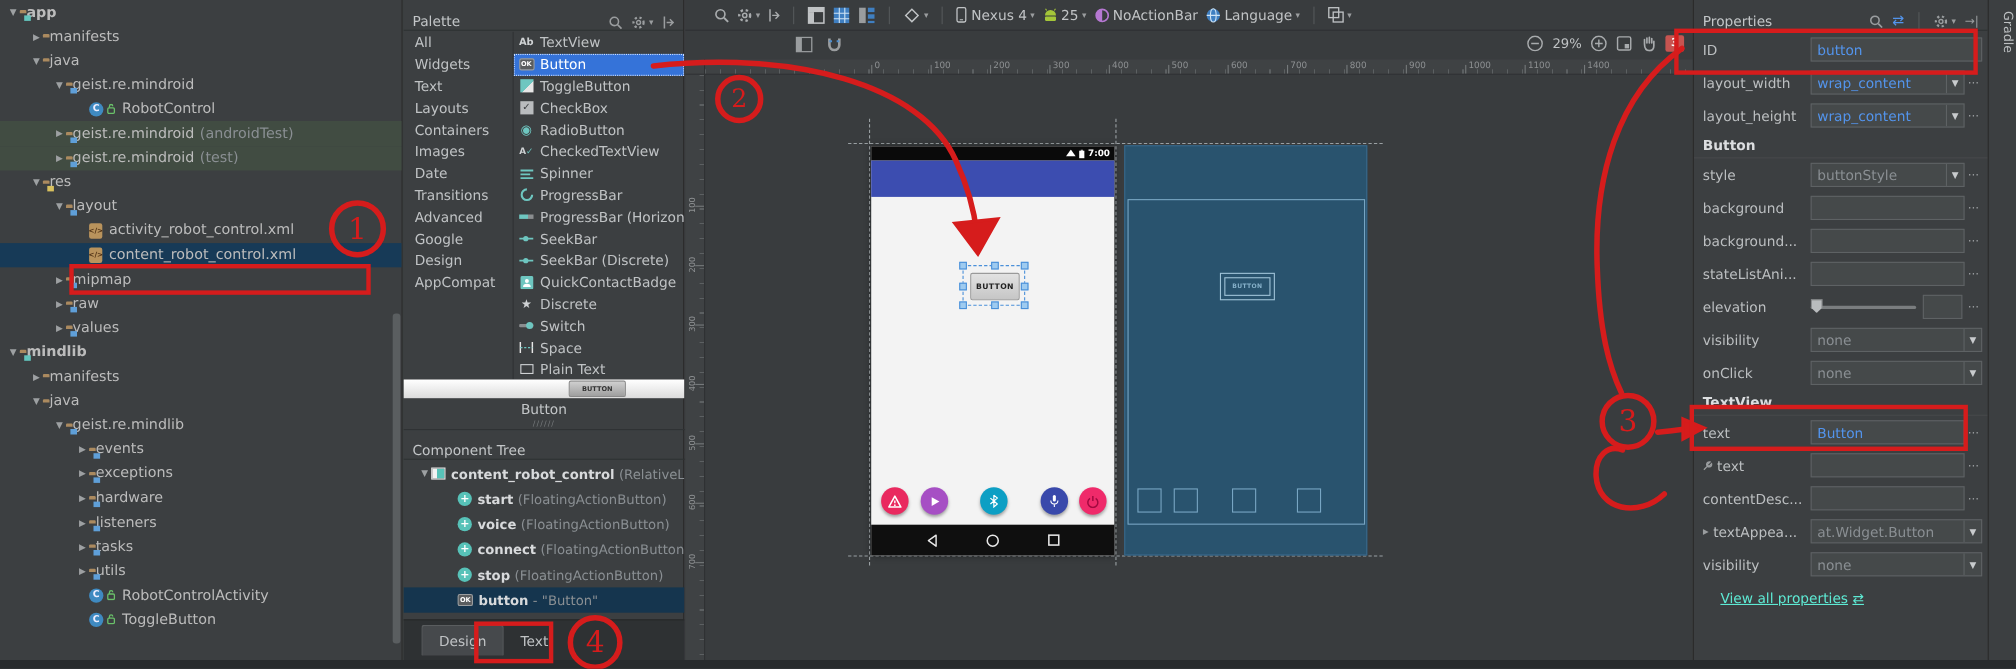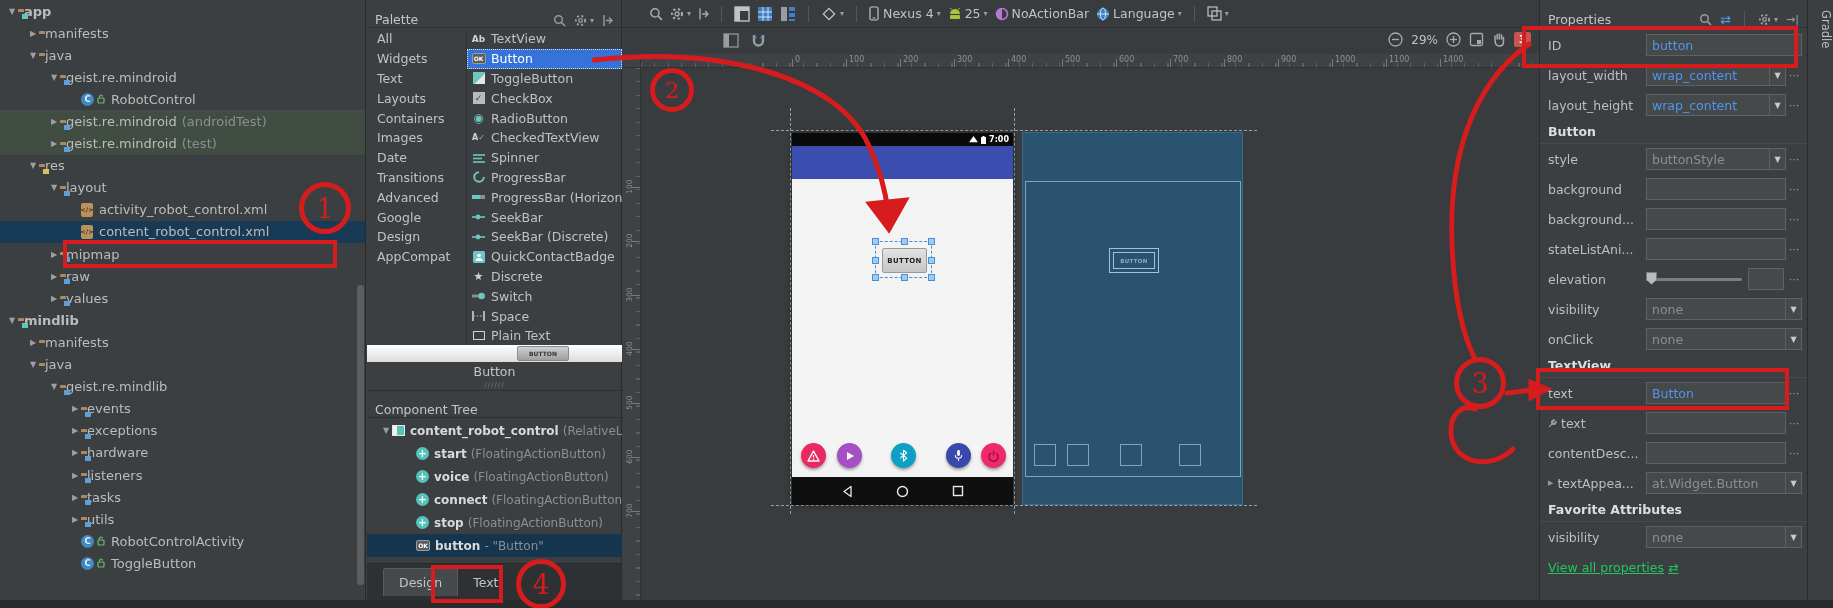--- a/index.html
+++ b/index.html
@@ -103,21 +103,21 @@
   #props-rows{position:absolute;left:0;top:30px;width:268px}
   .prow2{display:flex;align-items:center;height:30px;padding:0 6px 0 8px;font-size:12.5px;color:#bcbfc1}
   .prow2 .plabel{width:98px;flex:none;white-space:nowrap;overflow:hidden;display:flex;align-items:center;gap:4px}
   .psec{height:24px;display:flex;align-items:center;padding-left:8px;font-size:12.5px;font-weight:bold;color:#dcdee0;border-bottom:1px solid #47494b}
   .pfield{flex:1;height:22px;background:#45494a;border:1px solid #5e6264;display:flex;align-items:center;padding:0 5px;font-size:12.5px;white-space:nowrap;overflow:hidden}
   .pfield.dd{padding-right:0}
   .ddval{flex:1;white-space:nowrap;overflow:hidden}
   .ddarr{width:16px;height:100%;border-left:1px solid #5e6264;display:flex;align-items:center;justify-content:center;color:#c8cbcd;font-size:8px;flex:none}
   .v-blue{color:#5394ec}.v-gray{color:#8a8f93}
   .dots{width:16px;text-align:center;color:#9a9d9f;font-size:11px;flex:none}
-  .plink{color:#22c55e;text-decoration:underline;font-size:12.5px;margin:8px 0 0 8px;display:inline-flex;align-items:flex-end;gap:4px}
+  .plink{color:#5eead4;text-decoration:underline;font-size:12.5px;margin:8px 0 0 24px;display:inline-flex;align-items:flex-end;gap:4px}
   .exp{font-size:7px;color:#9a9d9f}
   .slider-track{flex:1;height:3px;background:#7a7d7f;border-radius:2px;position:relative;margin-right:6px}
   .slider-thumb{position:absolute;left:0;top:-6px;width:11px;height:13px;background:#b9bcbe;border:1px solid #77797b;clip-path:polygon(0 0,100% 0,100% 60%,50% 100%,0 60%)}
   .mini-field{width:36px;height:22px;background:#45494a;border:1px solid #5e6264;flex:none;margin-right:2px}
 
   #gradle-label{writing-mode:vertical-rl;color:#bcbfc1;font-size:11.5px;margin:10px auto 0;display:block;width:100%;text-align:center}
 
   
   #overlay{left:0;top:0;width:1833px;height:608px;pointer-events:none;z-index:90}
   .ann-rect{position:absolute;border:4px solid #d61c1c}
@@ -944,21 +944,20 @@
       <div class="prow2">
         <span class="plabel">
           <span class="exp">▶</span>
           <span>textAppea...</span>
         </span>
         <span class="pfield dd">
           <span class="ddval v-gray">at.Widget.Button</span>
           <span class="ddarr">▼</span>
         </span>
       </div>
-      <div class="psec">Favorite Attributes</div>
       <div class="prow2">
         <span class="plabel">
           <span>visibility</span>
         </span>
         <span class="pfield dd">
           <span class="ddval v-gray">none</span>
           <span class="ddarr">▼</span>
         </span>
       </div>
       <div><span class="plink">

